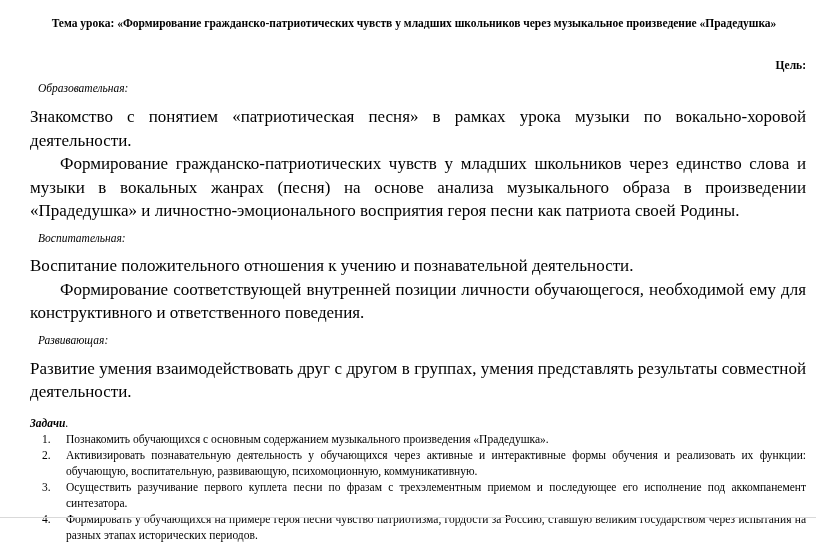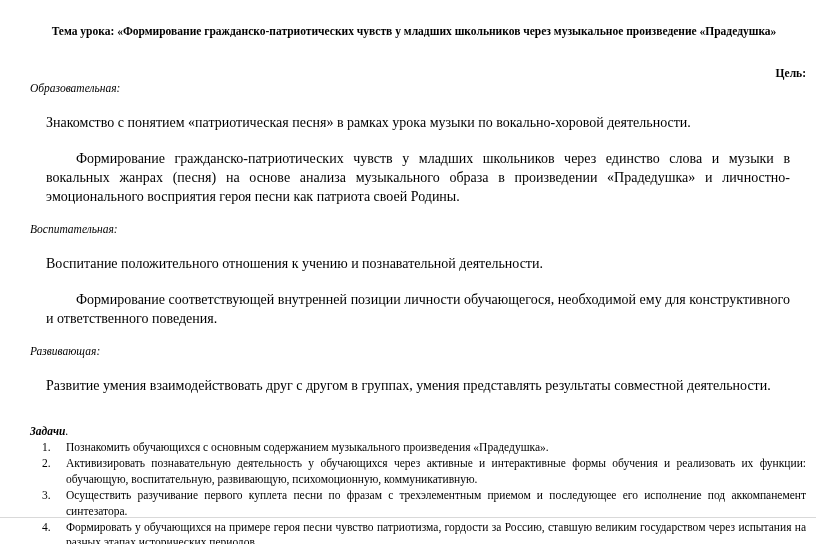--- a/index.html
+++ b/index.html
@@ -19,47 +19,47 @@
     height: 544px;
     box-sizing: border-box;
     padding: 16px 10px 10px 30px;
     position: relative;
   }
   .title {
     font-weight: bold;
     font-size: 11.5px;
     line-height: 1.35;
     text-align: center;
-    margin: 8px 18px 0 10px;
+    margin: 0 18px 0 10px;
   }
   .spacer-m { height: 13px; }
   .spacer-xs { height: 6px; }
   .para {
-    font-size: 14px;
+    font-size: 17px;
     line-height: 1.38;
     text-align: justify;
-    margin: 16px;
+    margin: 0;
   }
   .indent {
     text-indent: 30px;
   }
   .bold { font-weight: bold; font-style: italic; }
   .label-line {
     font-size: 11.5px;
     line-height: 1.38;
     margin: 0;
   }
   .label-line .lead {
     font-weight: bold;
   }
   .sub-italic {
     font-size: 11.5px;
     font-style: italic;
     line-height: 1.38;
-    margin: 0;
+    margin: 8px;
   }
   ol.tasks {
     margin: 0;
     padding: 0;
     list-style: none;
   }
   ol.tasks li {
     font-size: 11.5px;
     line-height: 1.38;
     text-align: justify;

